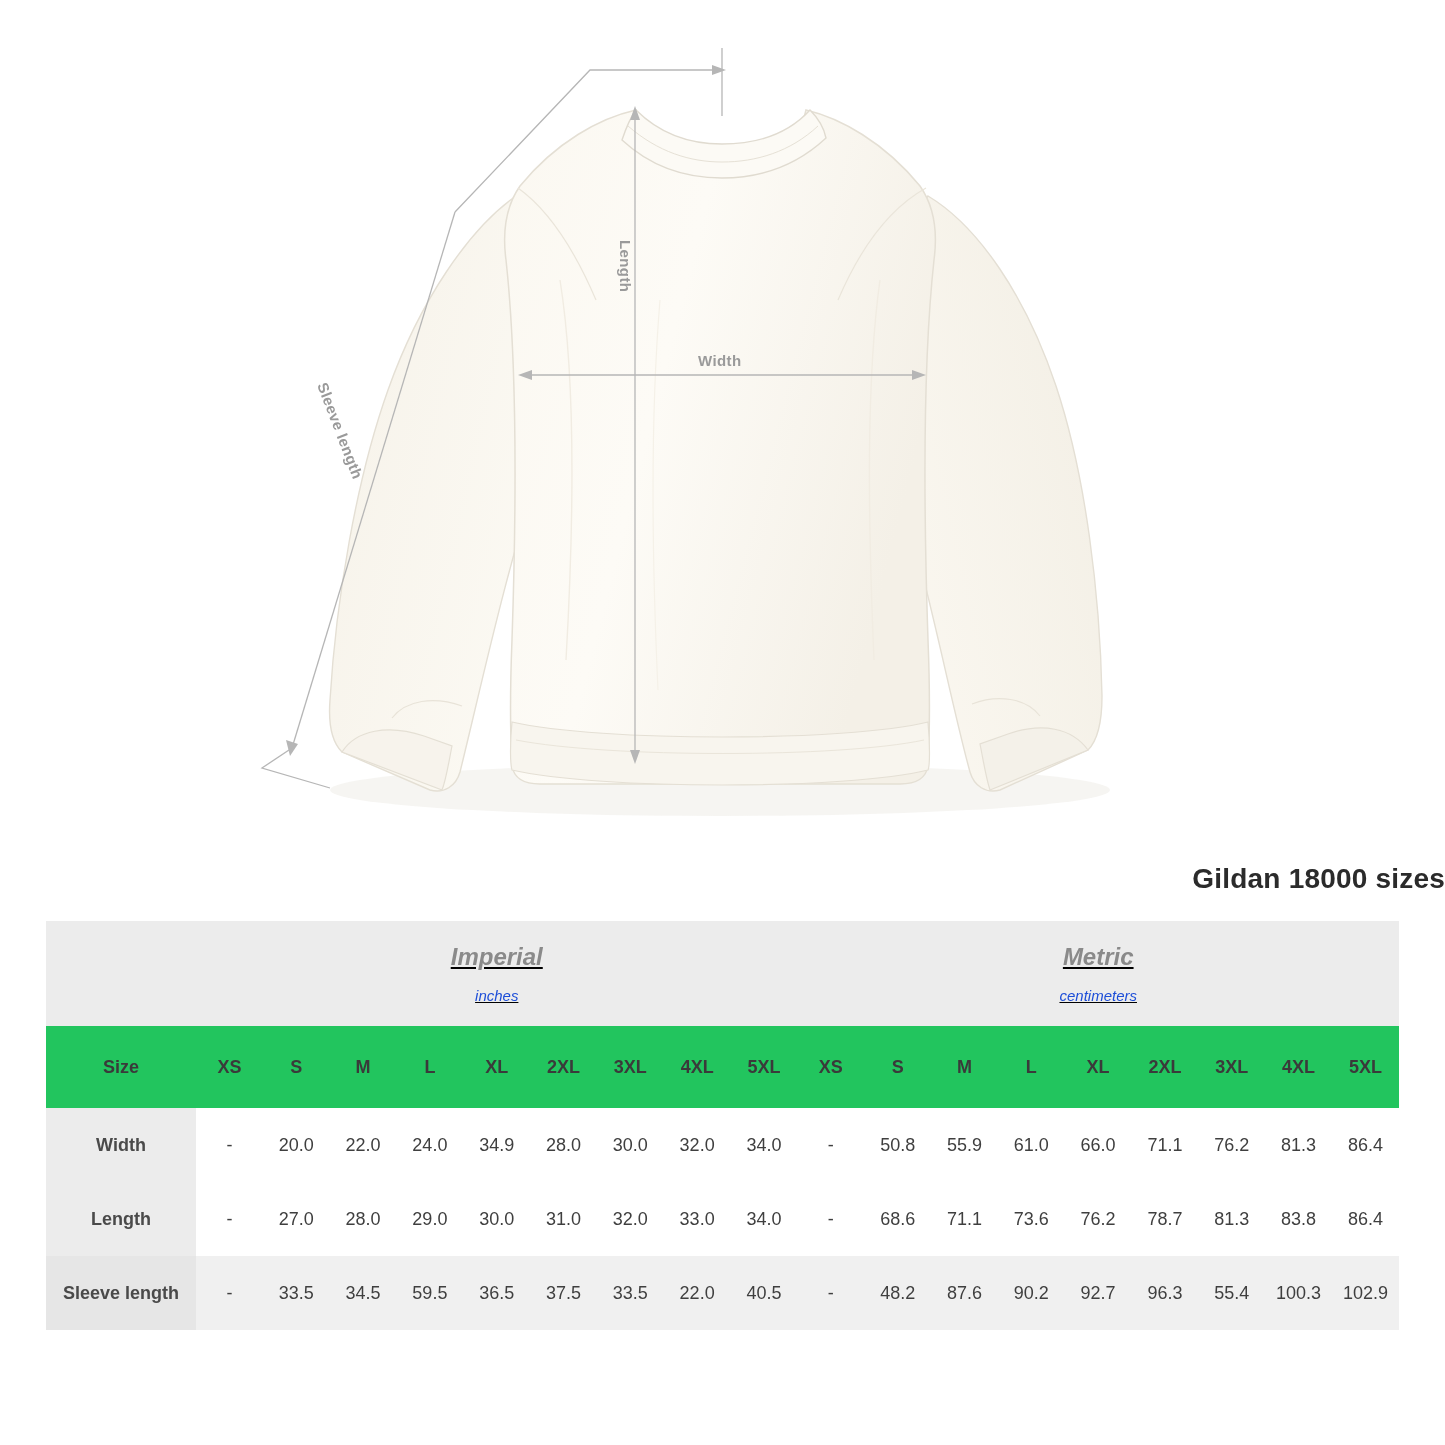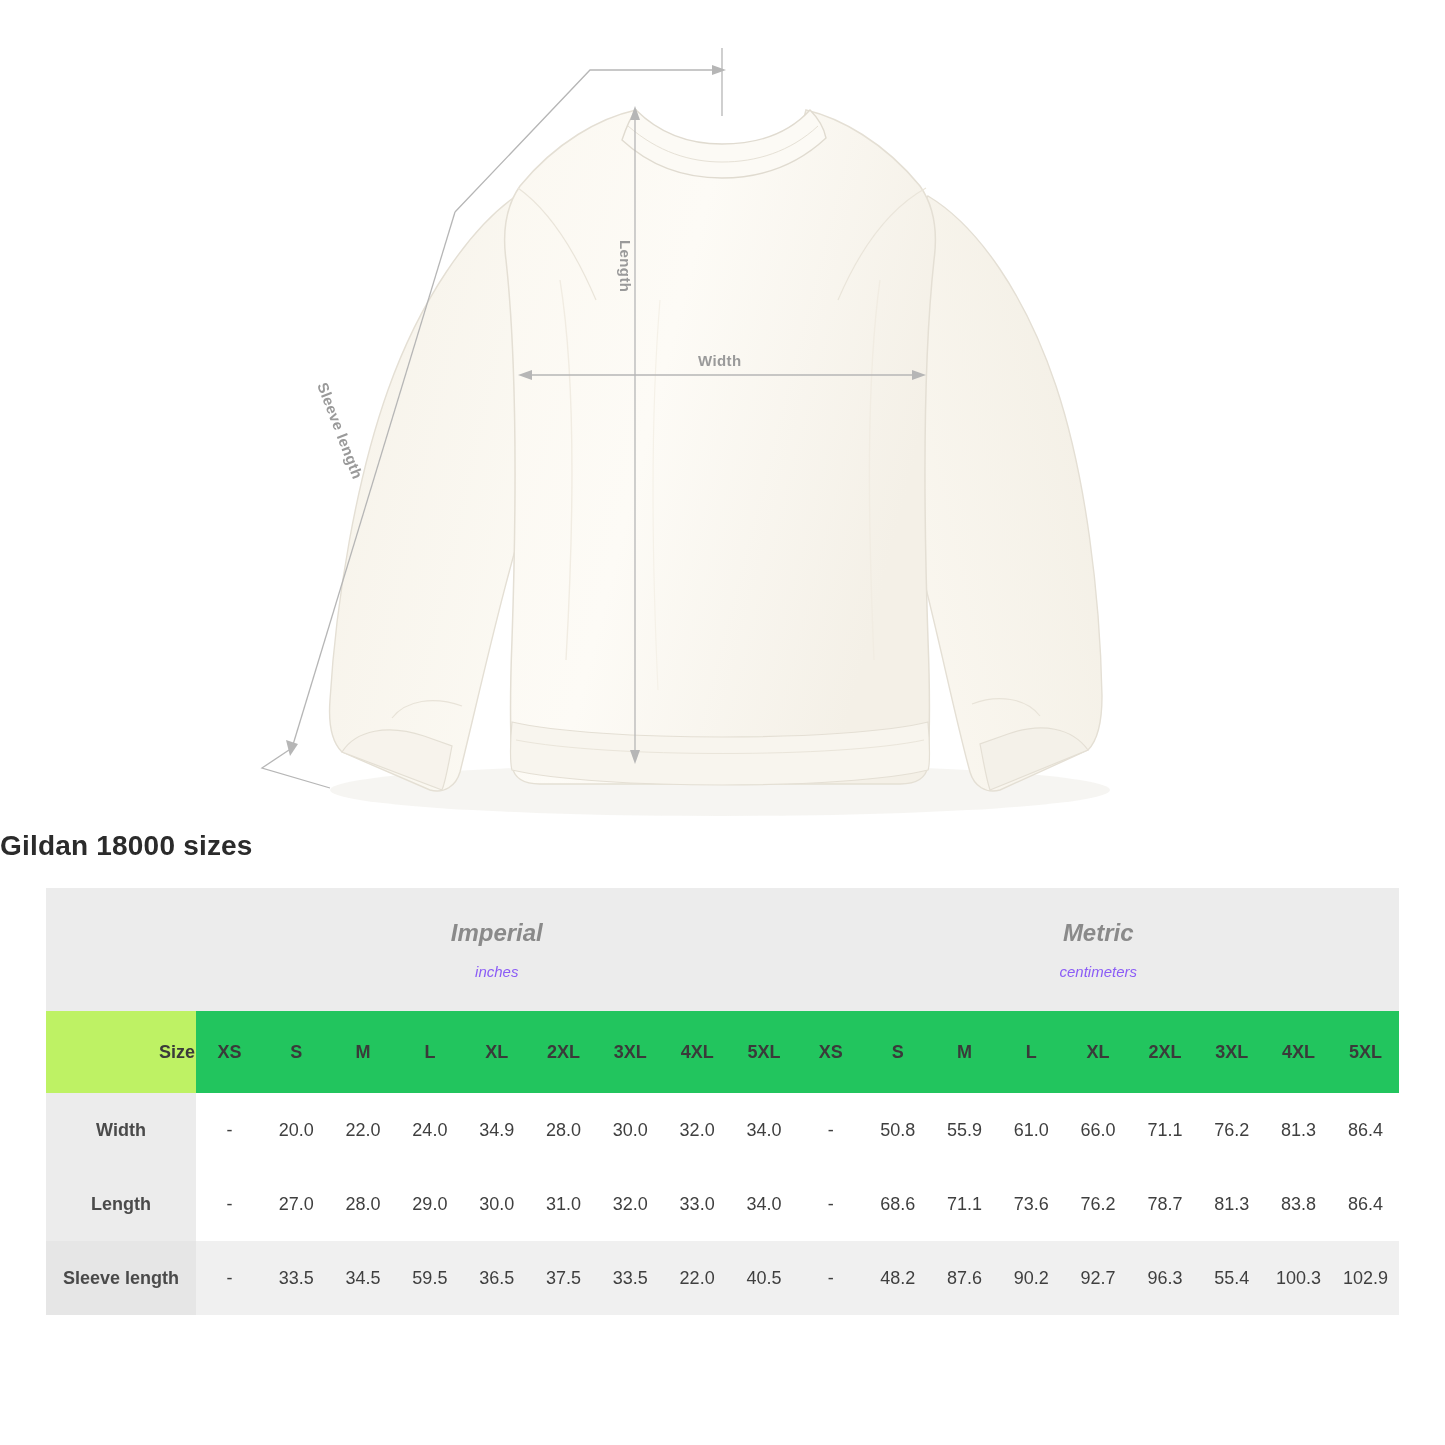--- a/index.html
+++ b/index.html
@@ -51,22 +51,22 @@
   }
   .label-sleeve {
     left: 330px;
     top: 380px;
     transform: rotate(69deg);
     transform-origin: left top;
   }
 
   
   .title-block {
-    text-align: left;
-    margin-top: 0;
+    text-align: right;
+    margin-top: 33px;
   }
   .chart-title {
     font-size: 28px;
     font-weight: bold;
     color: #2b2b2b;
     letter-spacing: 0.2px;
   }
   .chart-note {
     margin-top: 16px;
     font-size: 16.5px;
@@ -84,46 +84,46 @@
     table-layout: fixed;
   }
   table.size-table td,
   table.size-table th {
     border: 0;
     text-align: center;
     vertical-align: middle;
   }
   .unit-header td {
     background: #ececec;
-    height: 123px;
+    height: 105px;
     padding: 0;
+    text-decoration: underline;
   }
   .unit-name {
     font-size: 24px;
     font-style: italic;
     font-weight: bold;
     color: #8a8a8a;
     line-height: 1.15;
   }
   .unit-sub {
     font-size: 15px;
     font-style: italic;
-    color: #8b5cf6;
+    color: #1d4ed8;
     margin-top: 16px;
   }
   .size-row td {
     background: #22c55e;
     height: 80px;
     font-size: 18px;
     font-weight: bold;
     color: #3a3a3a;
   }
   .size-row td.rowhead {
-    background: #bef264;
-    text-align: right;
+    background: #22c55e;
   }
   .data-row td {
     height: 72px;
     font-size: 18px;
     color: #3f3f3f;
   }
   .data-row td.rowhead {
     font-weight: bold;
     color: #4a4a4a;
     font-size: 18px;

